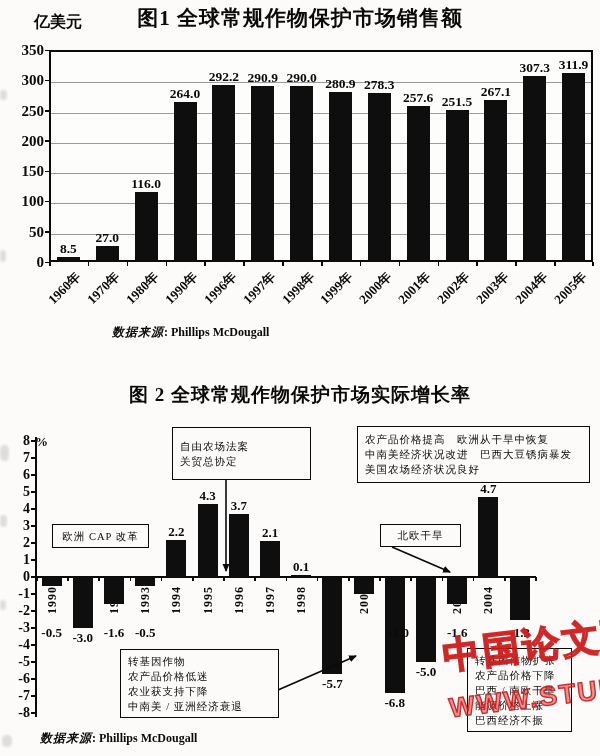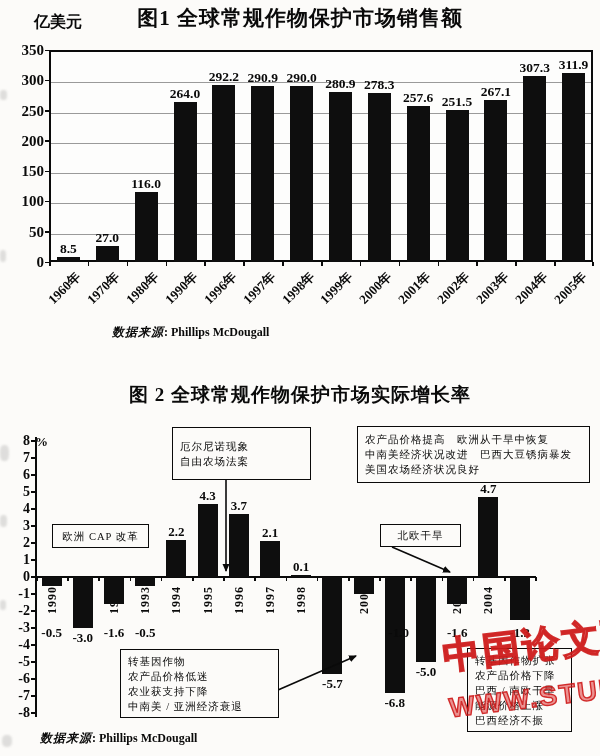--- a/index.html
+++ b/index.html
@@ -205,22 +205,22 @@
       <div class="vlabel2" style="left: 466.4px; top: 481.1px;">4.7</div>
       <div class="yearlabel" style="left: 512.6px; top: 614px;">2005</div>
       <div class="bar2" style="left: 509.6px; top: 577px; width: 20px; height: 42.5px;"></div>
       <div class="vlabel2" style="left: 497.6px; top: 625px;">-1.3</div>
     </div>
   <div id="fig2-annotations">
       <div class="ann-box ann-center" style="left: 52px; top: 524px; width: 97px; height: 24px;">
         <div class="ann-line">欧洲 CAP 改革</div>
       </div>
       <div class="ann-box" style="left: 172px; top: 427px; width: 139px; height: 53px;">
-        <div class="ann-line">厄尔尼诺现象</div>
         <div class="ann-line">自由农场法案</div>
+        <div class="ann-line">关贸总协定</div>
       </div>
       <div class="ann-box" style="left: 357px; top: 426px; width: 233px; height: 57px;">
         <div class="ann-line">农产品价格提高　欧洲从干旱中恢复</div>
         <div class="ann-line">中南美经济状况改进　巴西大豆锈病暴发</div>
         <div class="ann-line">美国农场经济状况良好</div>
       </div>
       <div class="ann-box ann-center" style="left: 380px; top: 524px; width: 81px; height: 23px;">
         <div class="ann-line">北欧干旱</div>
       </div>
       <div class="ann-box" style="left: 120px; top: 649px; width: 159px; height: 69px;">

